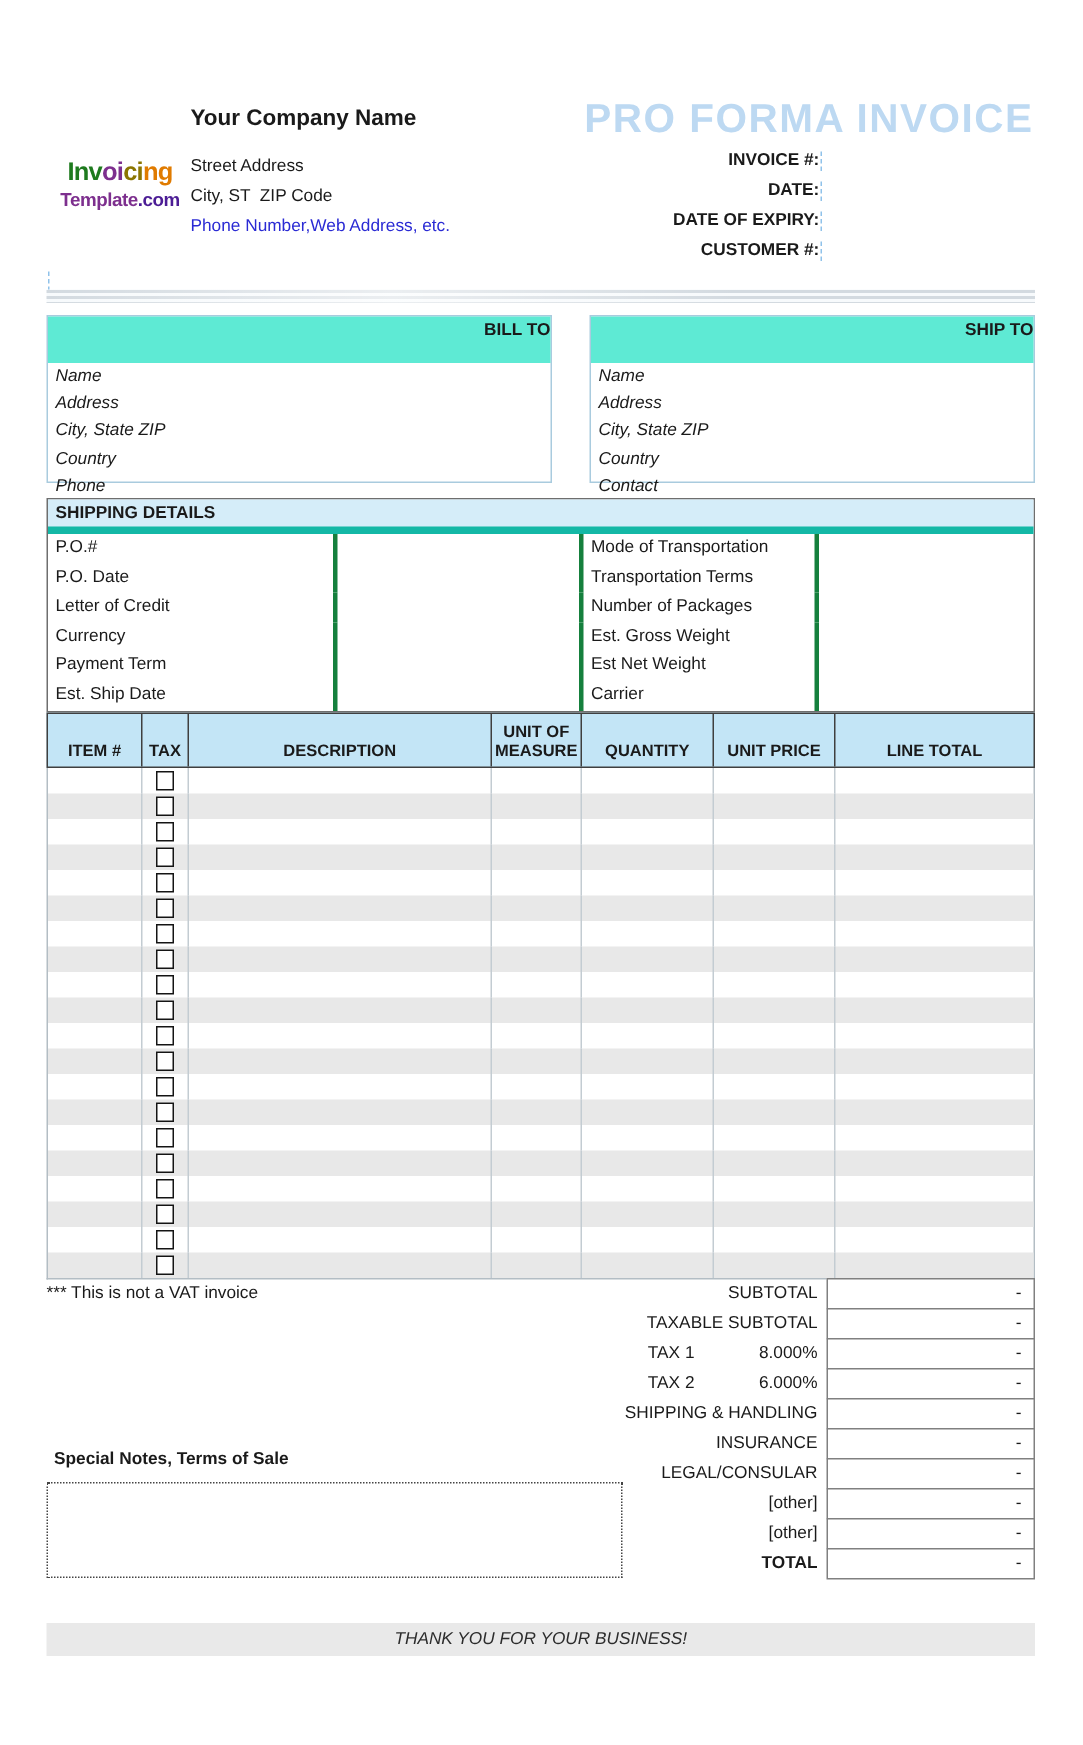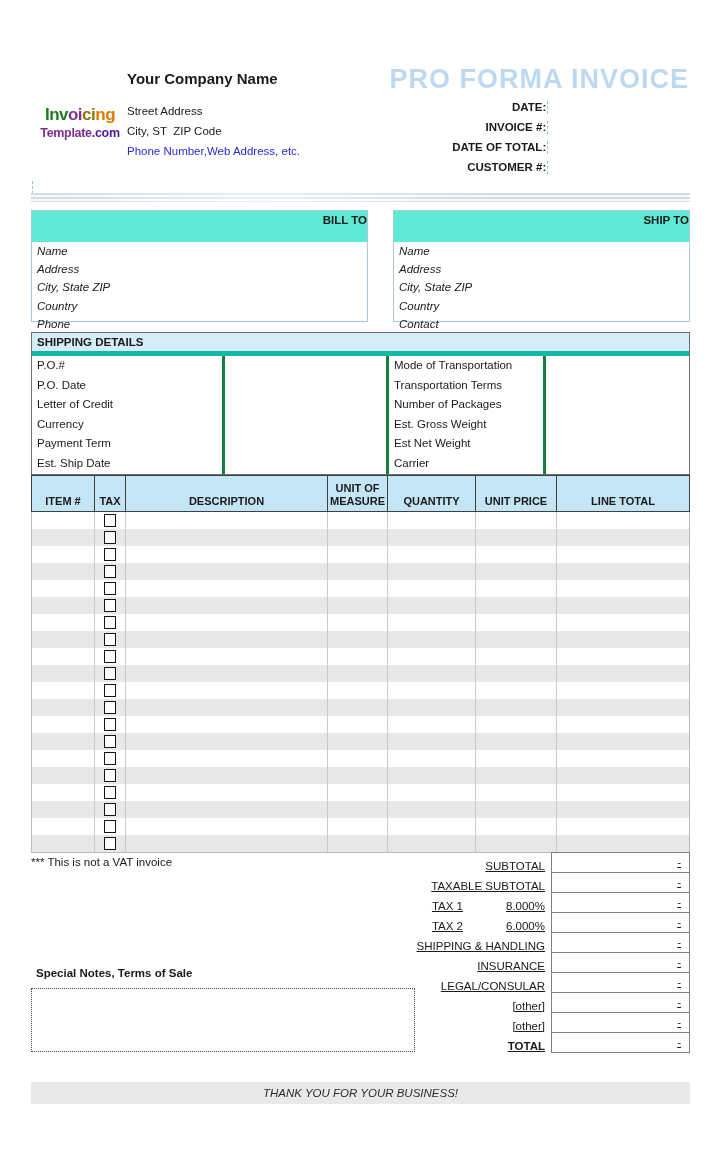--- a/index.html
+++ b/index.html
@@ -51,21 +51,21 @@
   .items-body{border-left:1px solid #b3bdc4;border-right:1px solid #b3bdc4;border-bottom:1px solid #b3bdc4;box-sizing:border-box;}
   .item-row{height:17px;}
   .item-row.alt{background:#e8e8e8;}
   .ic{box-sizing:border-box;height:17px;}
   .ic:not(:last-child){border-right:1px solid #c3ccd2;}
   .checkbox{display:block;width:10px;height:11px;margin:2px auto 0;background:#fff;border:1.5px solid #141414;}
 
   
   .vat-note{position:absolute;left:31px;top:856px;font-size:11.5px;}
   .summary{position:absolute;left:31px;top:852px;width:659px;}
-  .sum-row{display:flex;height:20px;align-items:flex-end;text-decoration:underline;}
+  .sum-row{display:flex;height:20px;align-items:center;}
   .sum-left{width:516px;display:flex;justify-content:flex-end;align-items:center;}
   .sum-label{font-size:11.5px;text-align:right;padding-right:2px;}
   .sum-label.bold{font-weight:bold;}
   .sum-rate{width:82px;font-size:11.5px;text-align:right;padding-right:2px;box-sizing:border-box;}
   .sum-box{width:139px;height:21px;margin-left:4px;margin-bottom:-1px;box-sizing:border-box;
            border:1px solid #808080;background:#fff;font-size:11.5px;line-height:19px;
            text-align:right;padding-right:8px;position:relative;}
 
   
   .notes-label{position:absolute;left:36px;top:967px;font-size:11.5px;font-weight:bold;}
@@ -87,29 +87,29 @@
 
   <div class="company-name">Your Company Name</div>
   <div class="addr-block"><span>Street Address</span>
 <span>City, ST  ZIP Code</span>
 <span class="contact-link">Phone Number,Web Address, etc.</span></div>
 
   <div class="doc-title">PRO FORMA INVOICE</div>
 
   <div class="header-fields">
       <div class="hf-row">
+        <div class="hf-label">INVOICE #:</div>
+        <div class="hf-value"></div>
+      </div>
+      <div class="hf-row">
         <div class="hf-label">DATE:</div>
         <div class="hf-value"></div>
       </div>
       <div class="hf-row">
-        <div class="hf-label">INVOICE #:</div>
-        <div class="hf-value"></div>
-      </div>
-      <div class="hf-row">
-        <div class="hf-label">DATE OF TOTAL:</div>
+        <div class="hf-label">DATE OF EXPIRY:</div>
         <div class="hf-value"></div>
       </div>
       <div class="hf-row">
         <div class="hf-label">CUSTOMER #:</div>
         <div class="hf-value"></div>
       </div>
       <div class="hf-row">
         <div class="hf-value"></div>
       </div>
     </div>

